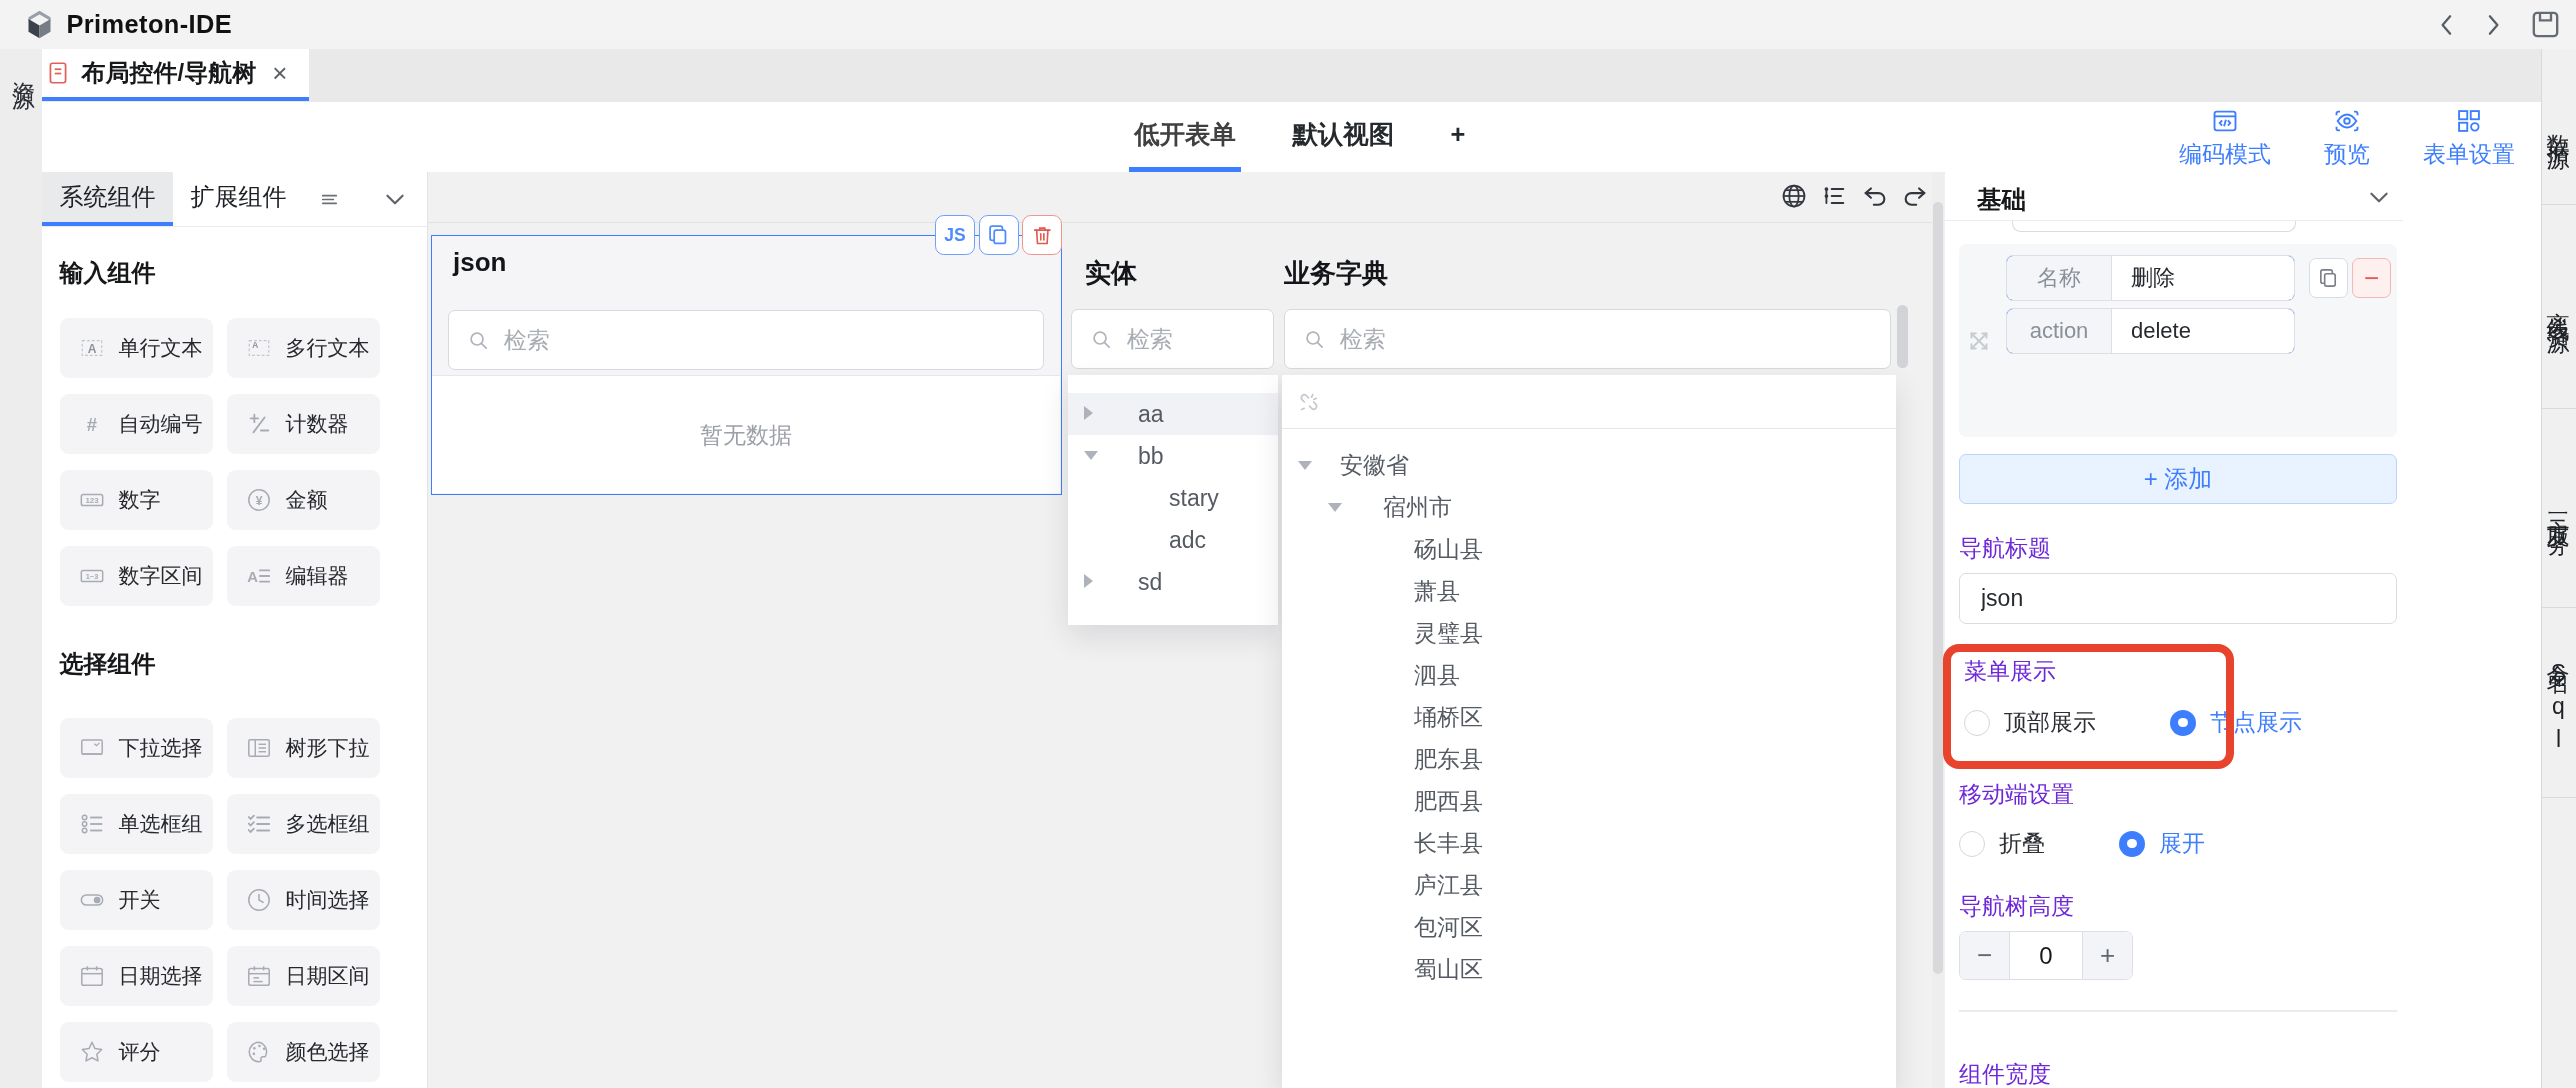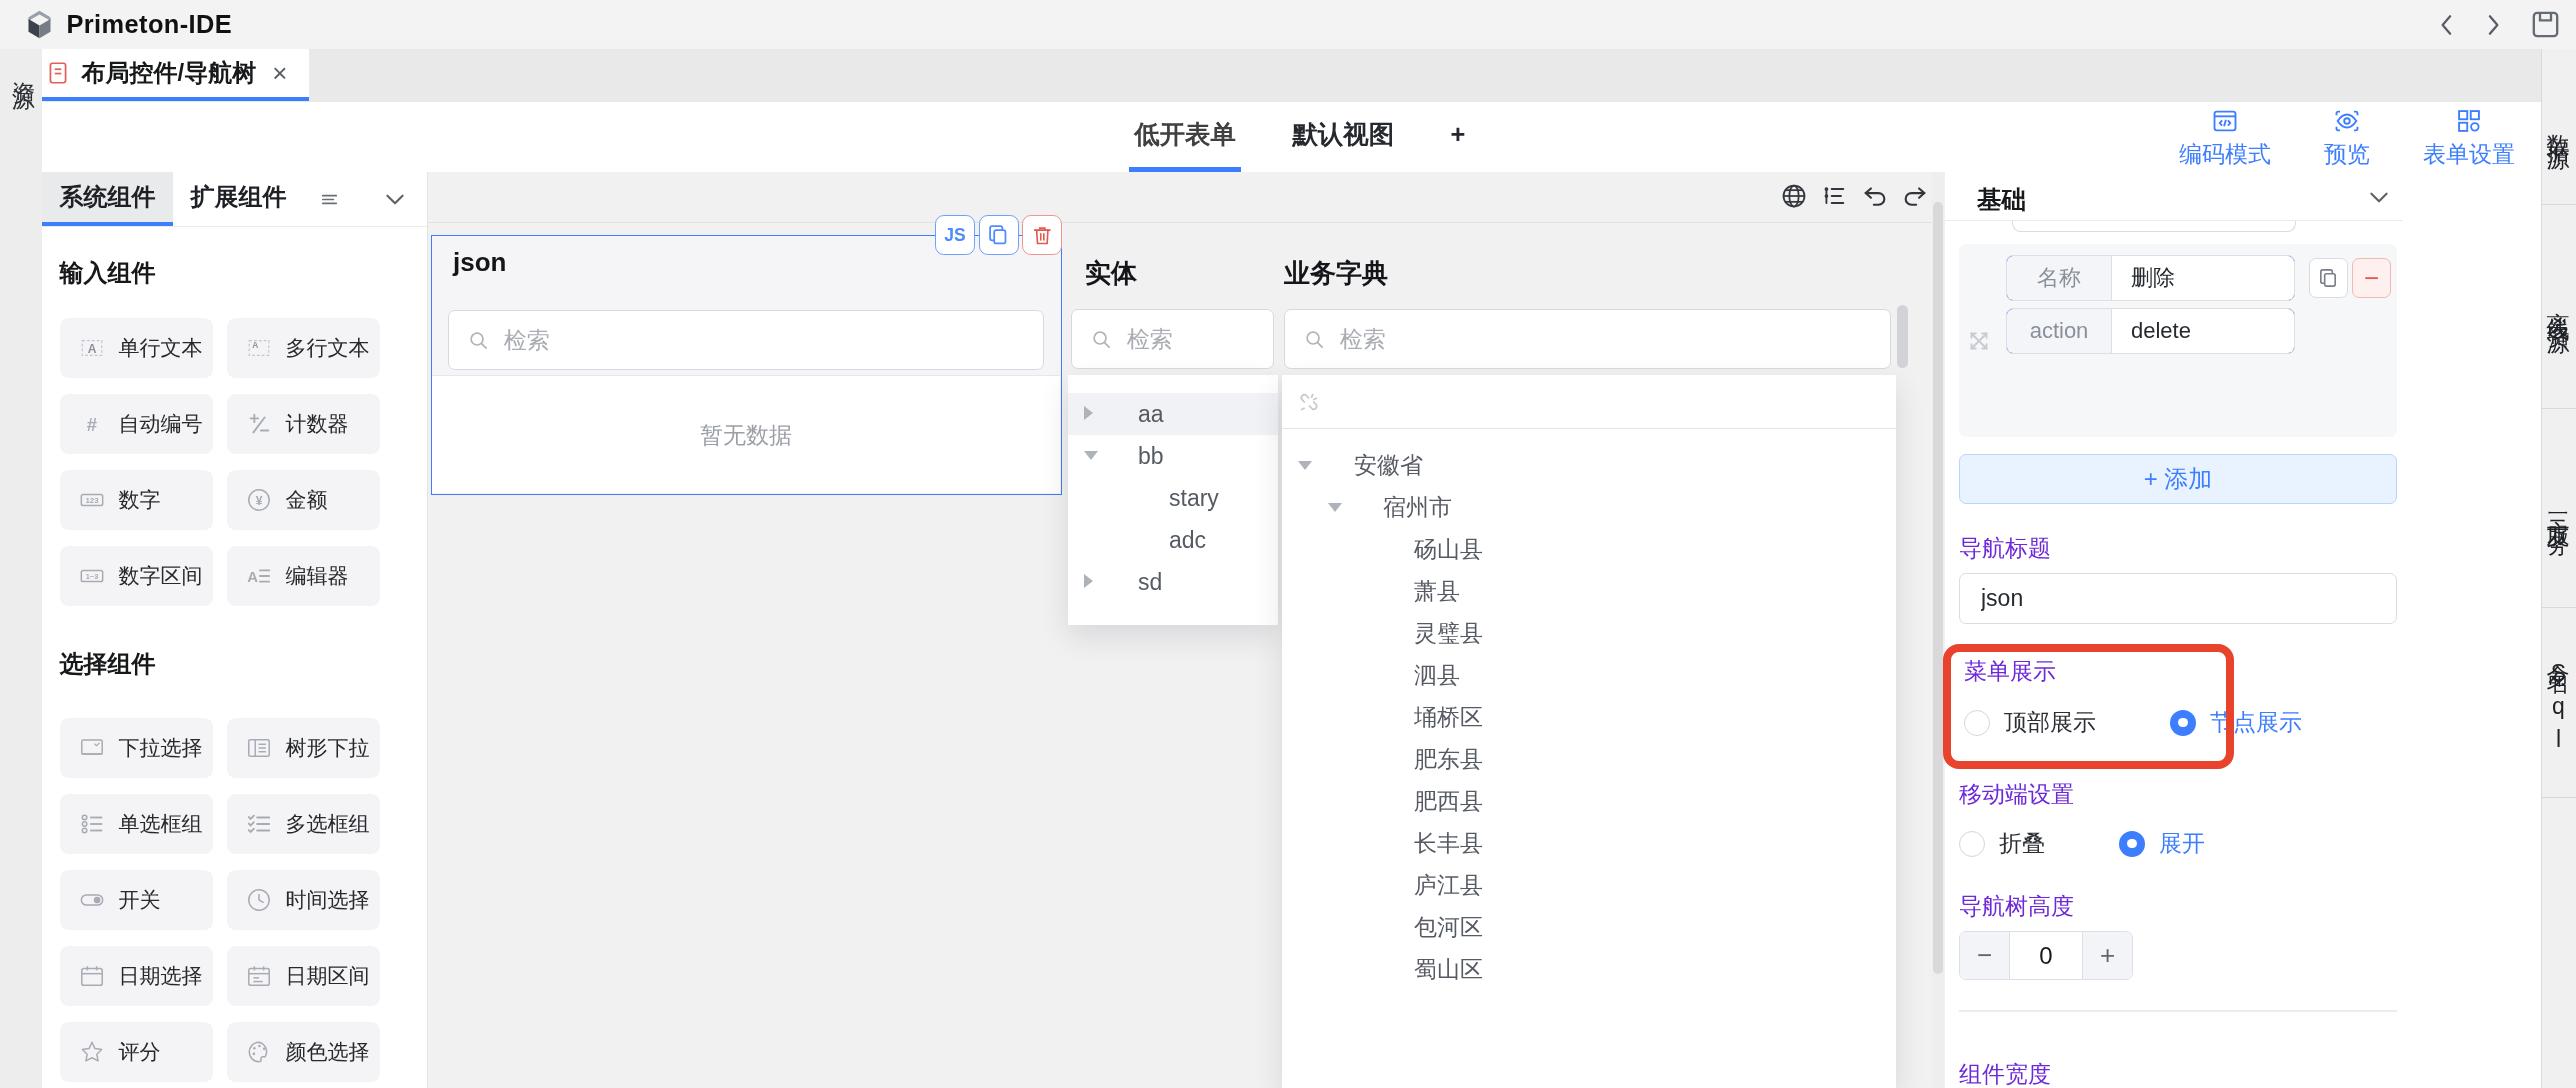--- a/index.html
+++ b/index.html
@@ -32,21 +32,21 @@
   .h-action{display:flex;flex-direction:column;align-items:center;gap:3.5px;color:#3d7eff}
   .h-action .ha-icon{width:28px;height:28px}
   .h-action .ha-label{font-size:23px}
   
   #right-strip{position:absolute;left:2541px;top:49px;width:35px;height:1040px;background:#f0f0f1;border-left:0.9px solid #d9d9db;box-sizing:border-box;}
   .rs-item{display:flex;justify-content:center;align-items:center;border-bottom:0.9px solid #d9d9db;}
   .rs-item .vtext{letter-spacing:7px;color:#1e2126}
   
   #left-panel{position:absolute;left:42px;top:172px;width:386px;height:917px;background:#fff;border-right:0.9px solid #e3e3e5;box-sizing:border-box;overflow:hidden;}
   #lp-tabs{height:54px;border-bottom:0.9px solid #eaeaec;display:flex;align-items:stretch;position:relative}
-  .lp-tab{display:flex;align-items:center;padding:0 17.5px;font-size:24px;font-weight:700;color:#1d2025;border-bottom:4.4px solid transparent;box-sizing:border-box}
+  .lp-tab{display:flex;align-items:center;padding:0 17.5px;font-size:24px;font-weight:400;color:#1d2025;border-bottom:4.4px solid transparent;box-sizing:border-box}
   .lp-tab.active{background:#e9eaec;border-bottom-color:#3d7eff}
   #lp-hamburger{width:23px;height:23px;align-self:center;margin-left:14px;color:#6a6f77}
   #lp-chevron{width:26px;height:26px;align-self:center;margin-left:auto;margin-right:19px;color:#5f6368}
   .lp-section-title{font-size:24px;font-weight:700;color:#17181a;padding-left:17.5px}
   .st-1{margin-top:30px}
   .st-2{margin-top:42px}
   .tile-grid{display:grid;grid-template-columns:153px 153px;column-gap:14px;row-gap:16px;margin:29px 0 0 17.5px}
   .g2{margin-top:38px}
   .tile{height:60px;background:#f4f4f7;border-radius:8.8px;display:flex;align-items:center;padding-left:19px;box-sizing:border-box;gap:14px}
   .tile-icon{width:26px;height:26px;flex:0 0 26px;color:#a7abb3}
@@ -603,21 +603,21 @@
             <path d="M14.5 18.5 17 21a3.2 3.2 0 0 0 4.5-4.5L19 14"></path>
             <line x1="18" y1="6" x2="16.8" y2="8.8"></line>
             <line x1="22" y1="10" x2="19.2" y2="11.2"></line>
             <line x1="6" y1="22" x2="8.8" y2="20.8"></line>
           </svg>
       </span>
     </div>
     <div id="dict-tree">
         <div class="tree-row">
           <span class="caret down" style="left: 16px;"></span>
-          <span class="tree-label" style="left: 72px;">安徽省</span>
+          <span class="tree-label" style="left: 58px;">安徽省</span>
         </div>
         <div class="tree-row">
           <span class="caret down" style="left: 46px;"></span>
           <span class="tree-label" style="left: 101px;">宿州市</span>
         </div>
         <div class="tree-row">
           <span class="tree-label" style="left: 132px;">砀山县</span>
         </div>
         <div class="tree-row">
           <span class="tree-label" style="left: 132px;">萧县</span>

